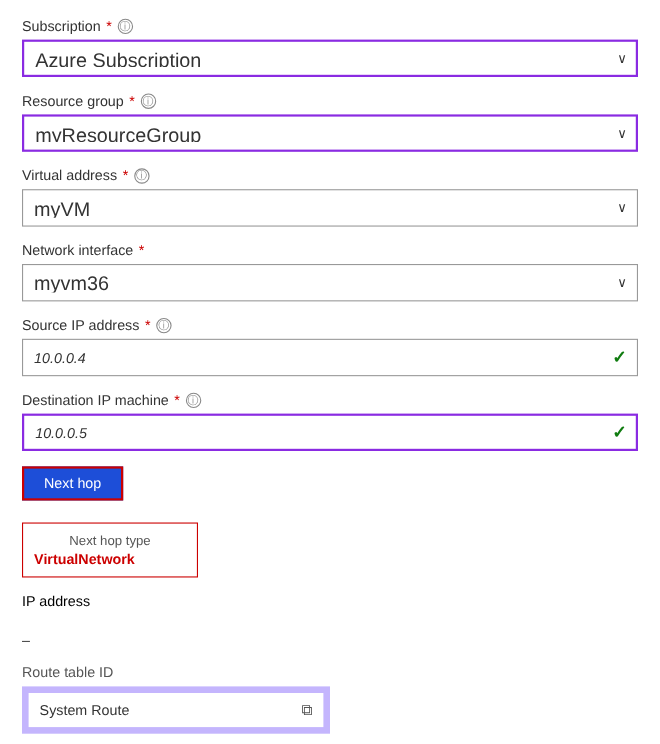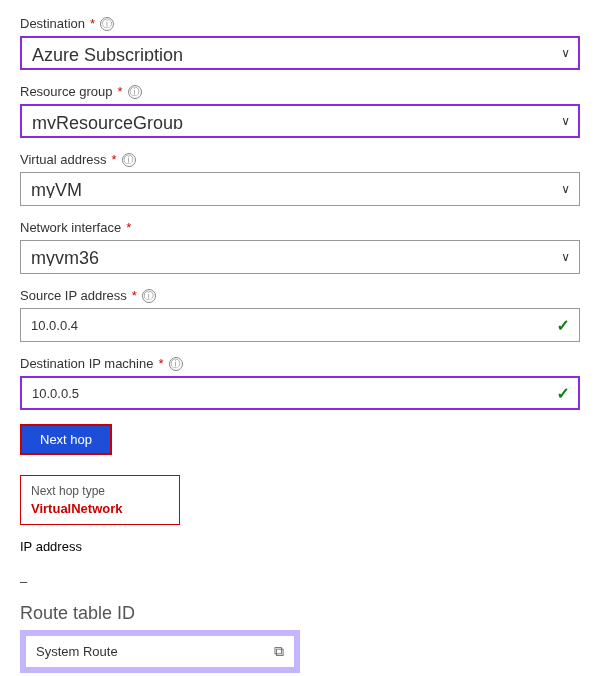--- a/index.html
+++ b/index.html
@@ -92,20 +92,21 @@
     }
 
     .text-input {
       width: 100%;
       padding: 7px 32px 7px 10px;
       border: 1px solid #999;
       background: #fff;
       font-size: 13px;
       color: #333;
       height: 34px;
+      font-style: italic;
     }
 
     .text-input.purple-border {
       border-color: #8a2be2;
       border-width: 2px;
     }
 
     .check-icon {
       position: absolute;
       right: 10px;
@@ -143,20 +144,21 @@
       padding: 8px 10px;
       display: inline-block;
       margin-bottom: 14px;
       min-width: 160px;
     }
 
     .result-box .hop-type-label {
       font-size: 12px;
       color: #555;
       margin-bottom: 3px;
+      text-align: center;
     }
 
     .result-box .hop-type-value {
       font-size: 13px;
       font-weight: 700;
       color: #c00;
     }
 
     .ip-address-section {
       margin-bottom: 14px;
@@ -171,21 +173,21 @@
     .ip-value {
       font-size: 13px;
       color: #333;
     }
 
     .route-table-section {
       margin-bottom: 14px;
     }
 
     .route-table-label {
-      font-size: 18px;
+      font-size: 13px;
       color: #555;
       margin-bottom: 6px;
     }
 
     .route-table-box {
       border: 6px solid #c4b5fd;
       padding: 7px 10px;
       display: flex;
       align-items: center;
       justify-content: space-between;
@@ -206,21 +208,21 @@
     }
   </style>
 </head>
 <body>
 
 <div class="container">
 
   
   <div class="field-group">
     <div class="field-label">
-      <span>Destination</span>
+      <span>Subscription</span>
       <span class="required">*</span>
       <span class="info-icon">ⓘ</span>
     </div>
     <div class="select-wrapper">
       <select class="select-box purple-border"><option>Azure Subscription</option></select>
       <span class="chevron-icon">∨</span>
     </div>
   </div>
 
   

